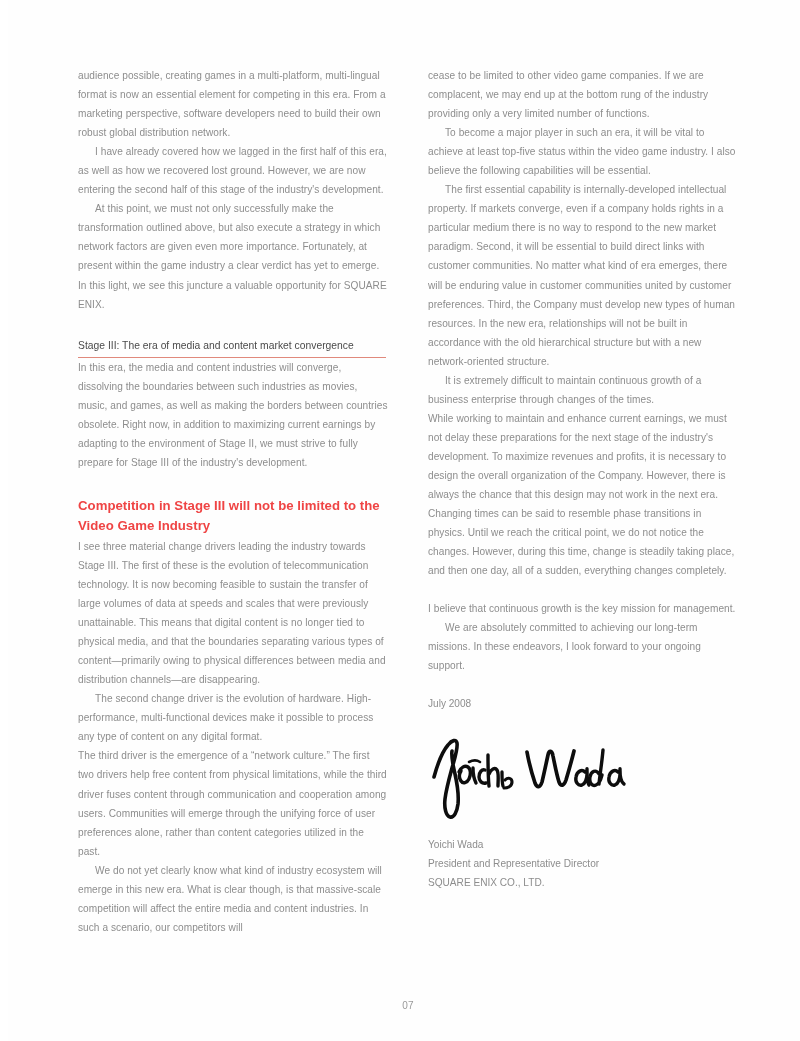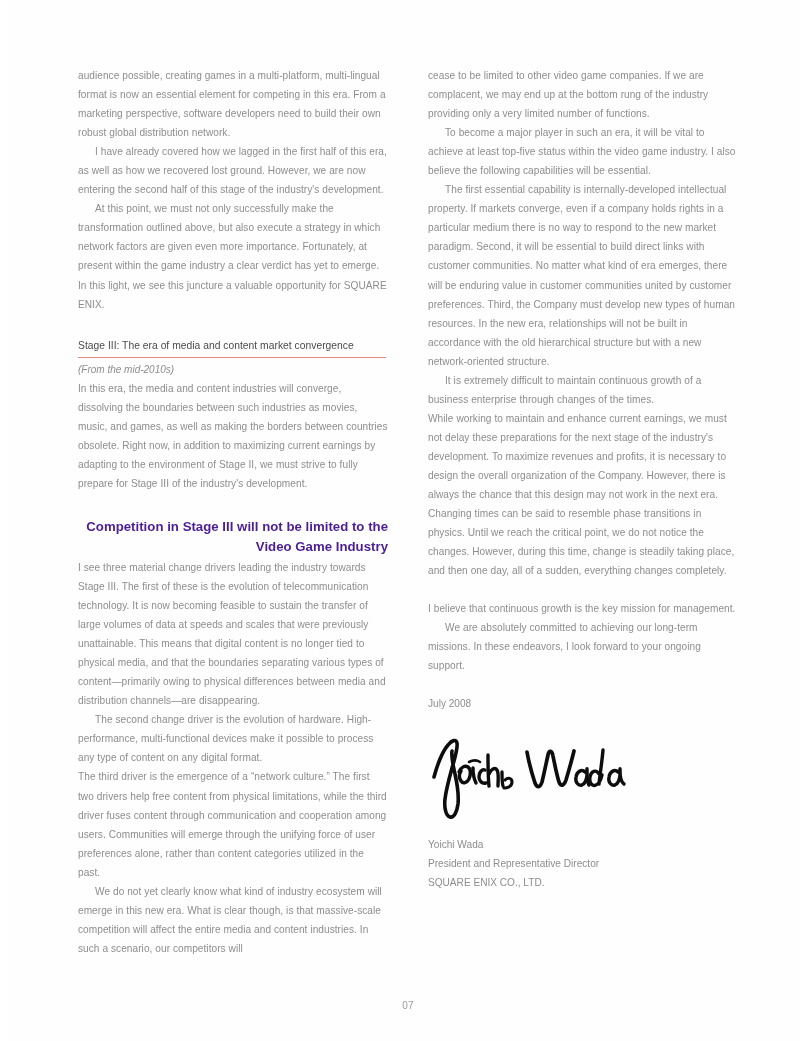--- a/index.html
+++ b/index.html
@@ -74,25 +74,24 @@
     color: #8d8d8d;
     line-height: 19.05px;
     margin-top: 2px;
     display: block;
   }
 
   
   .red-heading {
     font-size: 13.2px;
     font-weight: bold;
-    color: #4c1d95;
+    color: #ef4444;
     line-height: 20.5px;
     display: block;
     letter-spacing: 0.002em;
-    text-align: right;
   }
 
   .date-line {
     font-size: 10.1px;
     color: #8d8d8d;
     line-height: 19.05px;
   }
 
   .signature-wrap {
     margin-top: 22px;
@@ -136,21 +135,20 @@
       <p class="body-text">audience possible, creating games in a multi-platform, multi-lingual format is now an essential element for competing in this era. From a marketing perspective, software developers need to build their own robust global distribution network.</p>
 
       <p class="body-text indent">I have already covered how we lagged in the first half of this era, as well as how we recovered lost ground. However, we are now entering the second half of this stage of the industry's development.</p>
 
       <p class="body-text indent">At this point, we must not only successfully make the transformation outlined above, but also execute a strategy in which network factors are given even more importance. Fortunately, at present within the game industry a clear verdict has yet to emerge. In this light, we see this juncture a valuable opportunity for SQUARE ENIX.</p>
 
       <div class="spacer-md"></div>
 
       <span class="stage-heading">Stage III: The era of media and content market convergence</span>
 
-      <span class="stage-subheading">(From the mid-2010s)</span>
 
       <p class="body-text">In this era, the media and content industries will converge, dissolving the boundaries between such industries as movies, music, and games, as well as making the borders between countries obsolete. Right now, in addition to maximizing current earnings by adapting to the environment of Stage II, we must strive to fully prepare for Stage III of the industry's development.</p>
 
       <div class="spacer-md"></div>
 
       <span class="red-heading">Competition in Stage III will not be limited to the Video Game Industry</span>
 
       <p class="body-text">I see three material change drivers leading the industry towards Stage III. The first of these is the evolution of telecommunication technology. It is now becoming feasible to sustain the transfer of large volumes of data at speeds and scales that were previously unattainable. This means that digital content is no longer tied to physical media, and that the boundaries separating various types of content—primarily owing to physical differences between media and distribution channels—are disappearing.</p>
 
       <p class="body-text indent">The second change driver is the evolution of hardware. High-performance, multi-functional devices make it possible to process any type of content on any digital format.</p>

